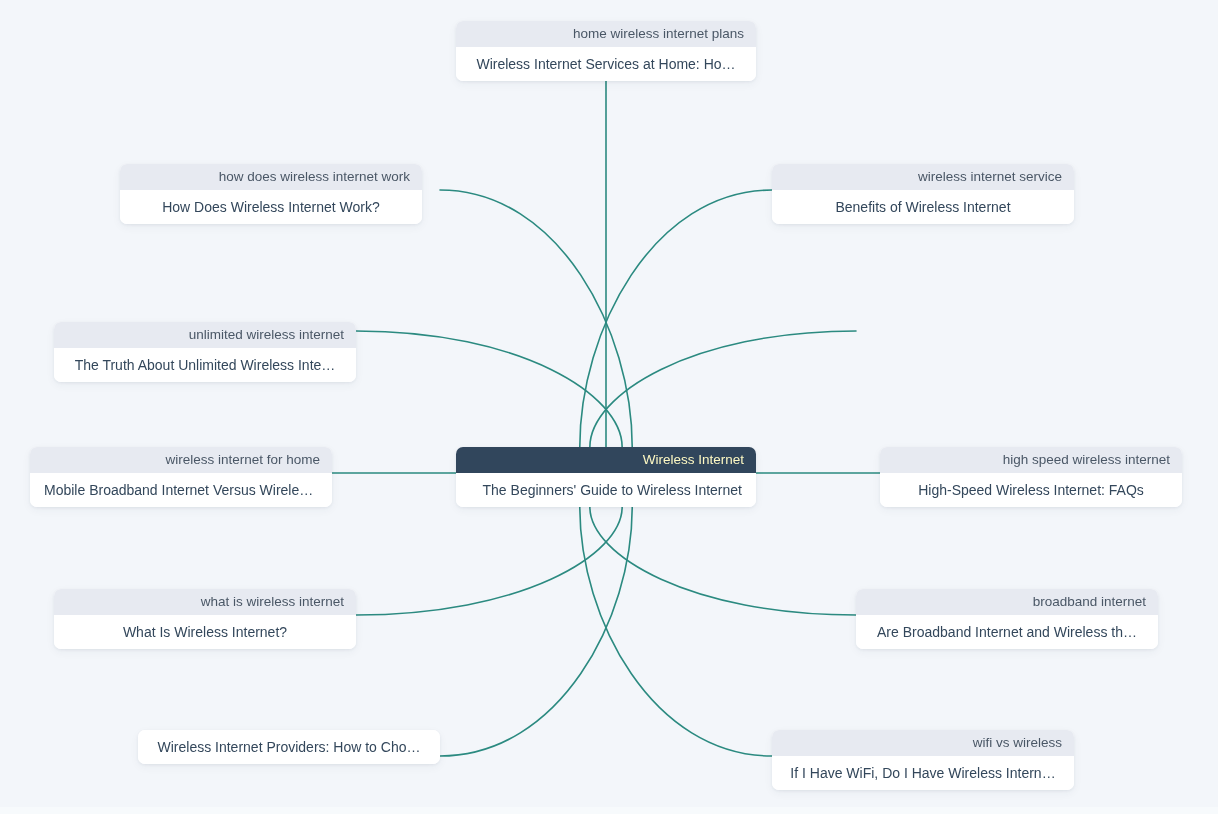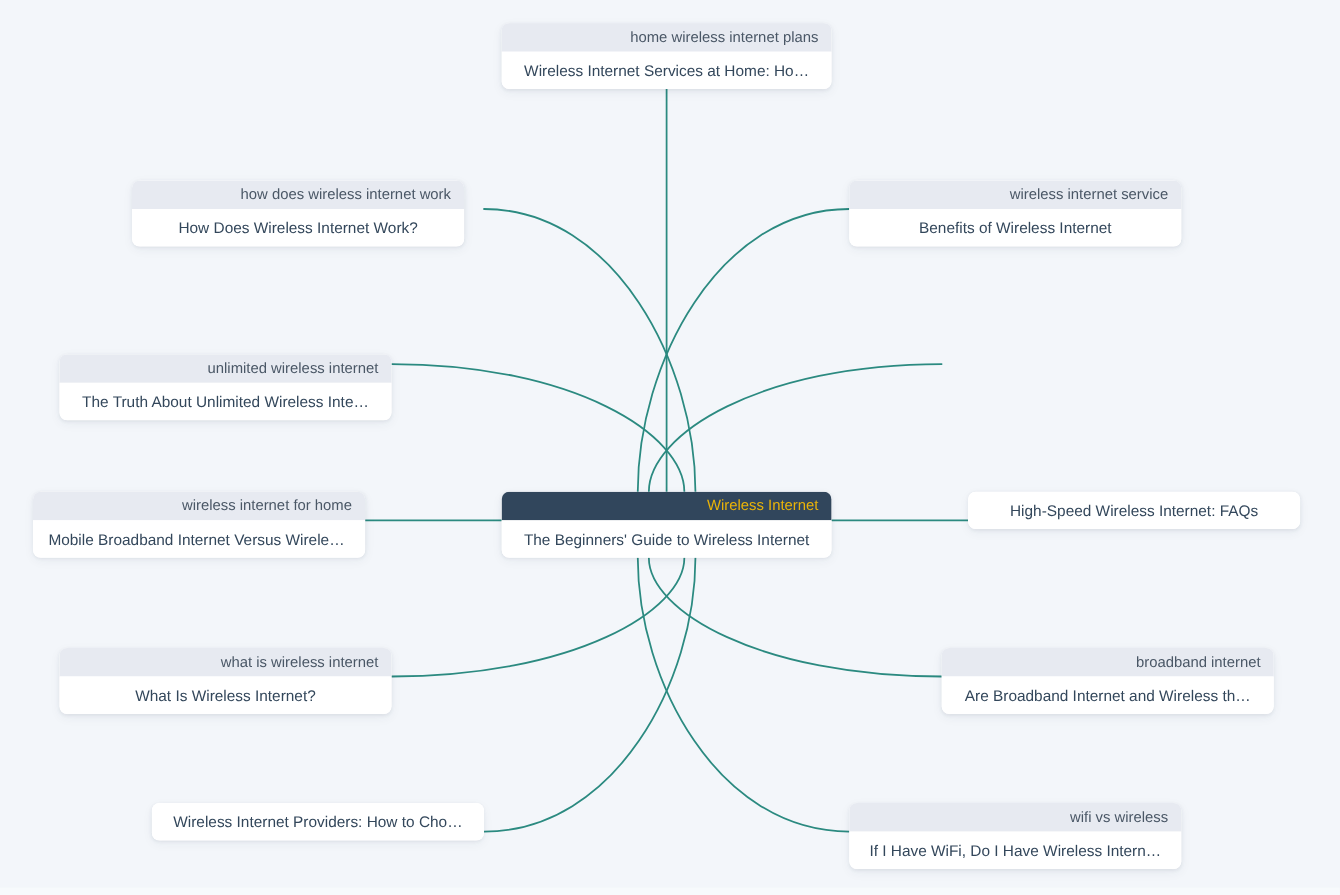--- a/index.html
+++ b/index.html
@@ -64,24 +64,25 @@
     text-align: center;
     white-space: nowrap;
     overflow: hidden;
     text-overflow: ellipsis;
     padding: 0 14px;
     box-sizing: border-box;
   }
 
   .node.center .node-header {
     background: #31465c;
-    color: #eab308;
+    color: #fef9c3;
   }
   .node.center .node-body {
     color: #33475b;
+    text-align: right;
   }
 
   .bottom-strip {
     position: absolute;
     left: 0;
     bottom: 0;
     width: 1218px;
     height: 7px;
     background: #f7fafc;
   }
@@ -121,20 +122,21 @@
     </div>
     <div class="node" style="left: 54px; top: 322px; width: 302px;">
       <div class="node-header">unlimited wireless internet</div>
       <div class="node-body">The Truth About Unlimited Wireless Inte…</div>
     </div>
     <div class="node" style="left: 30px; top: 447px; width: 302px;">
       <div class="node-header">wireless internet for home</div>
       <div class="node-body">Mobile Broadband Internet Versus Wireles…</div>
     </div>
     <div class="node" style="left: 880px; top: 447px; width: 302px;">
+      <div class="node-header">high speed wireless internet</div>
       <div class="node-body">High-Speed Wireless Internet: FAQs</div>
     </div>
     <div class="node" style="left: 54px; top: 589px; width: 302px;">
       <div class="node-header">what is wireless internet</div>
       <div class="node-body">What Is Wireless Internet?</div>
     </div>
     <div class="node" style="left: 856px; top: 589px; width: 302px;">
       <div class="node-header">broadband internet</div>
       <div class="node-body">Are Broadband Internet and Wireless th…</div>
     </div>

